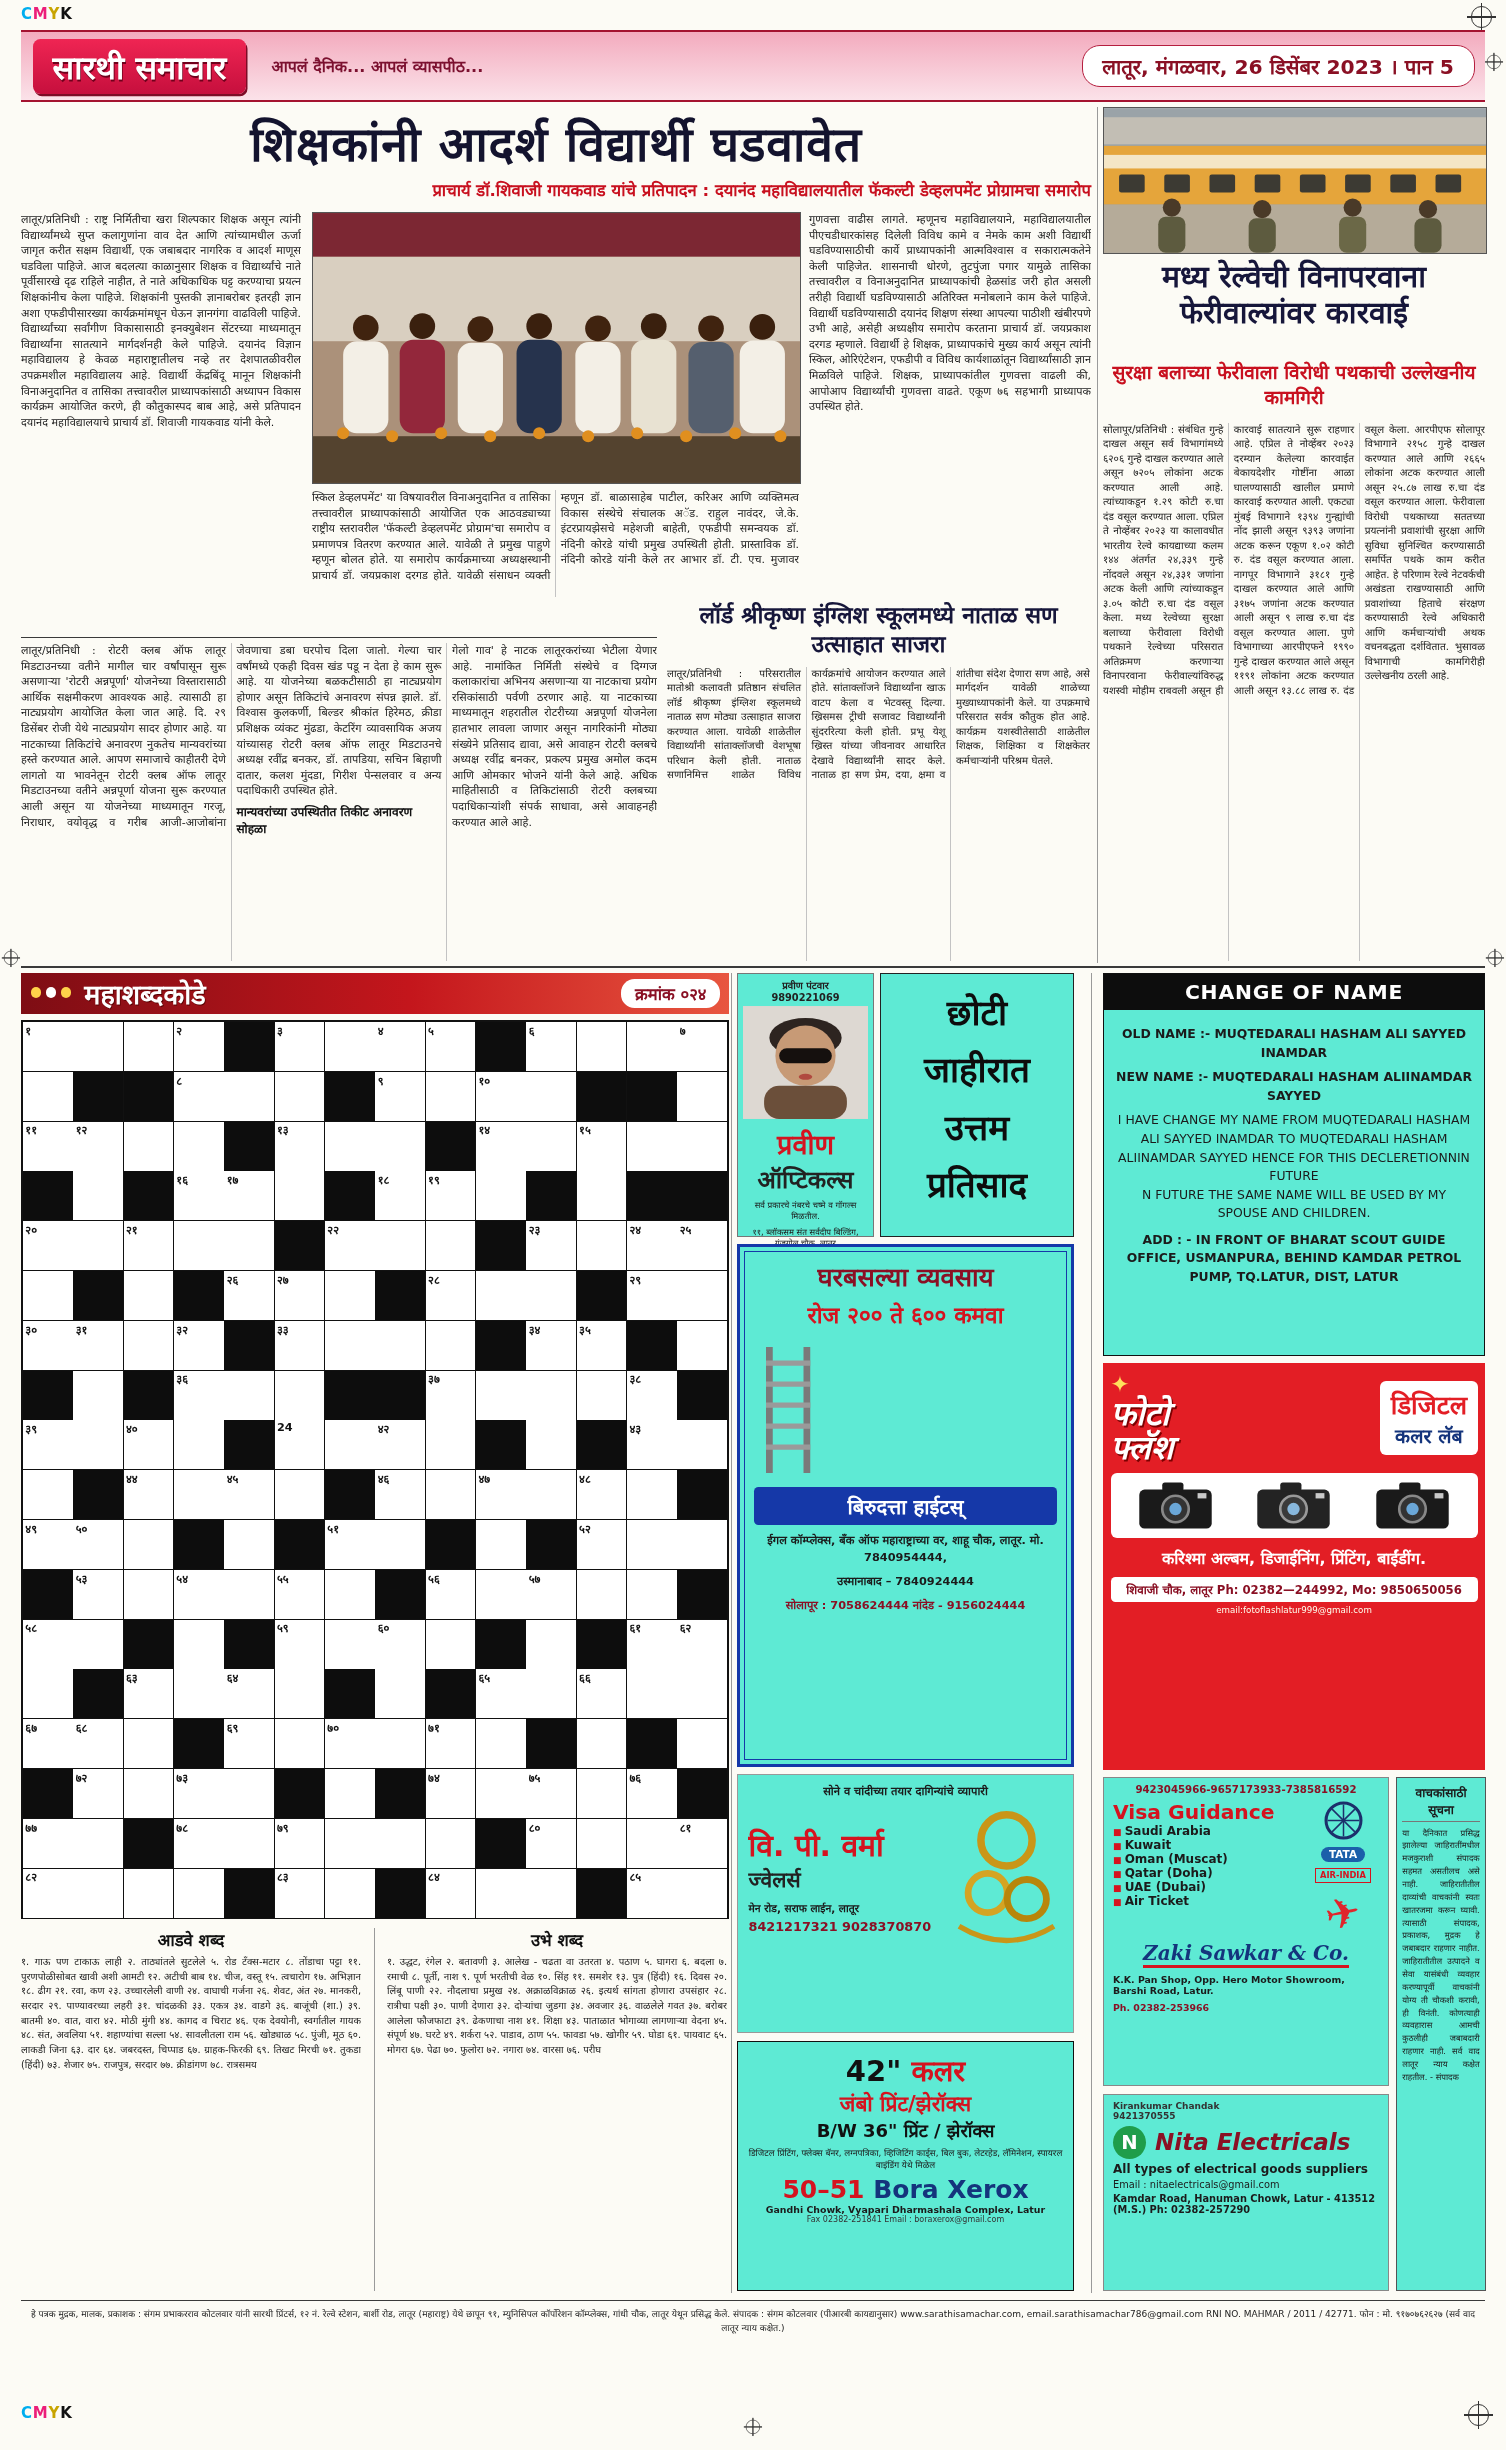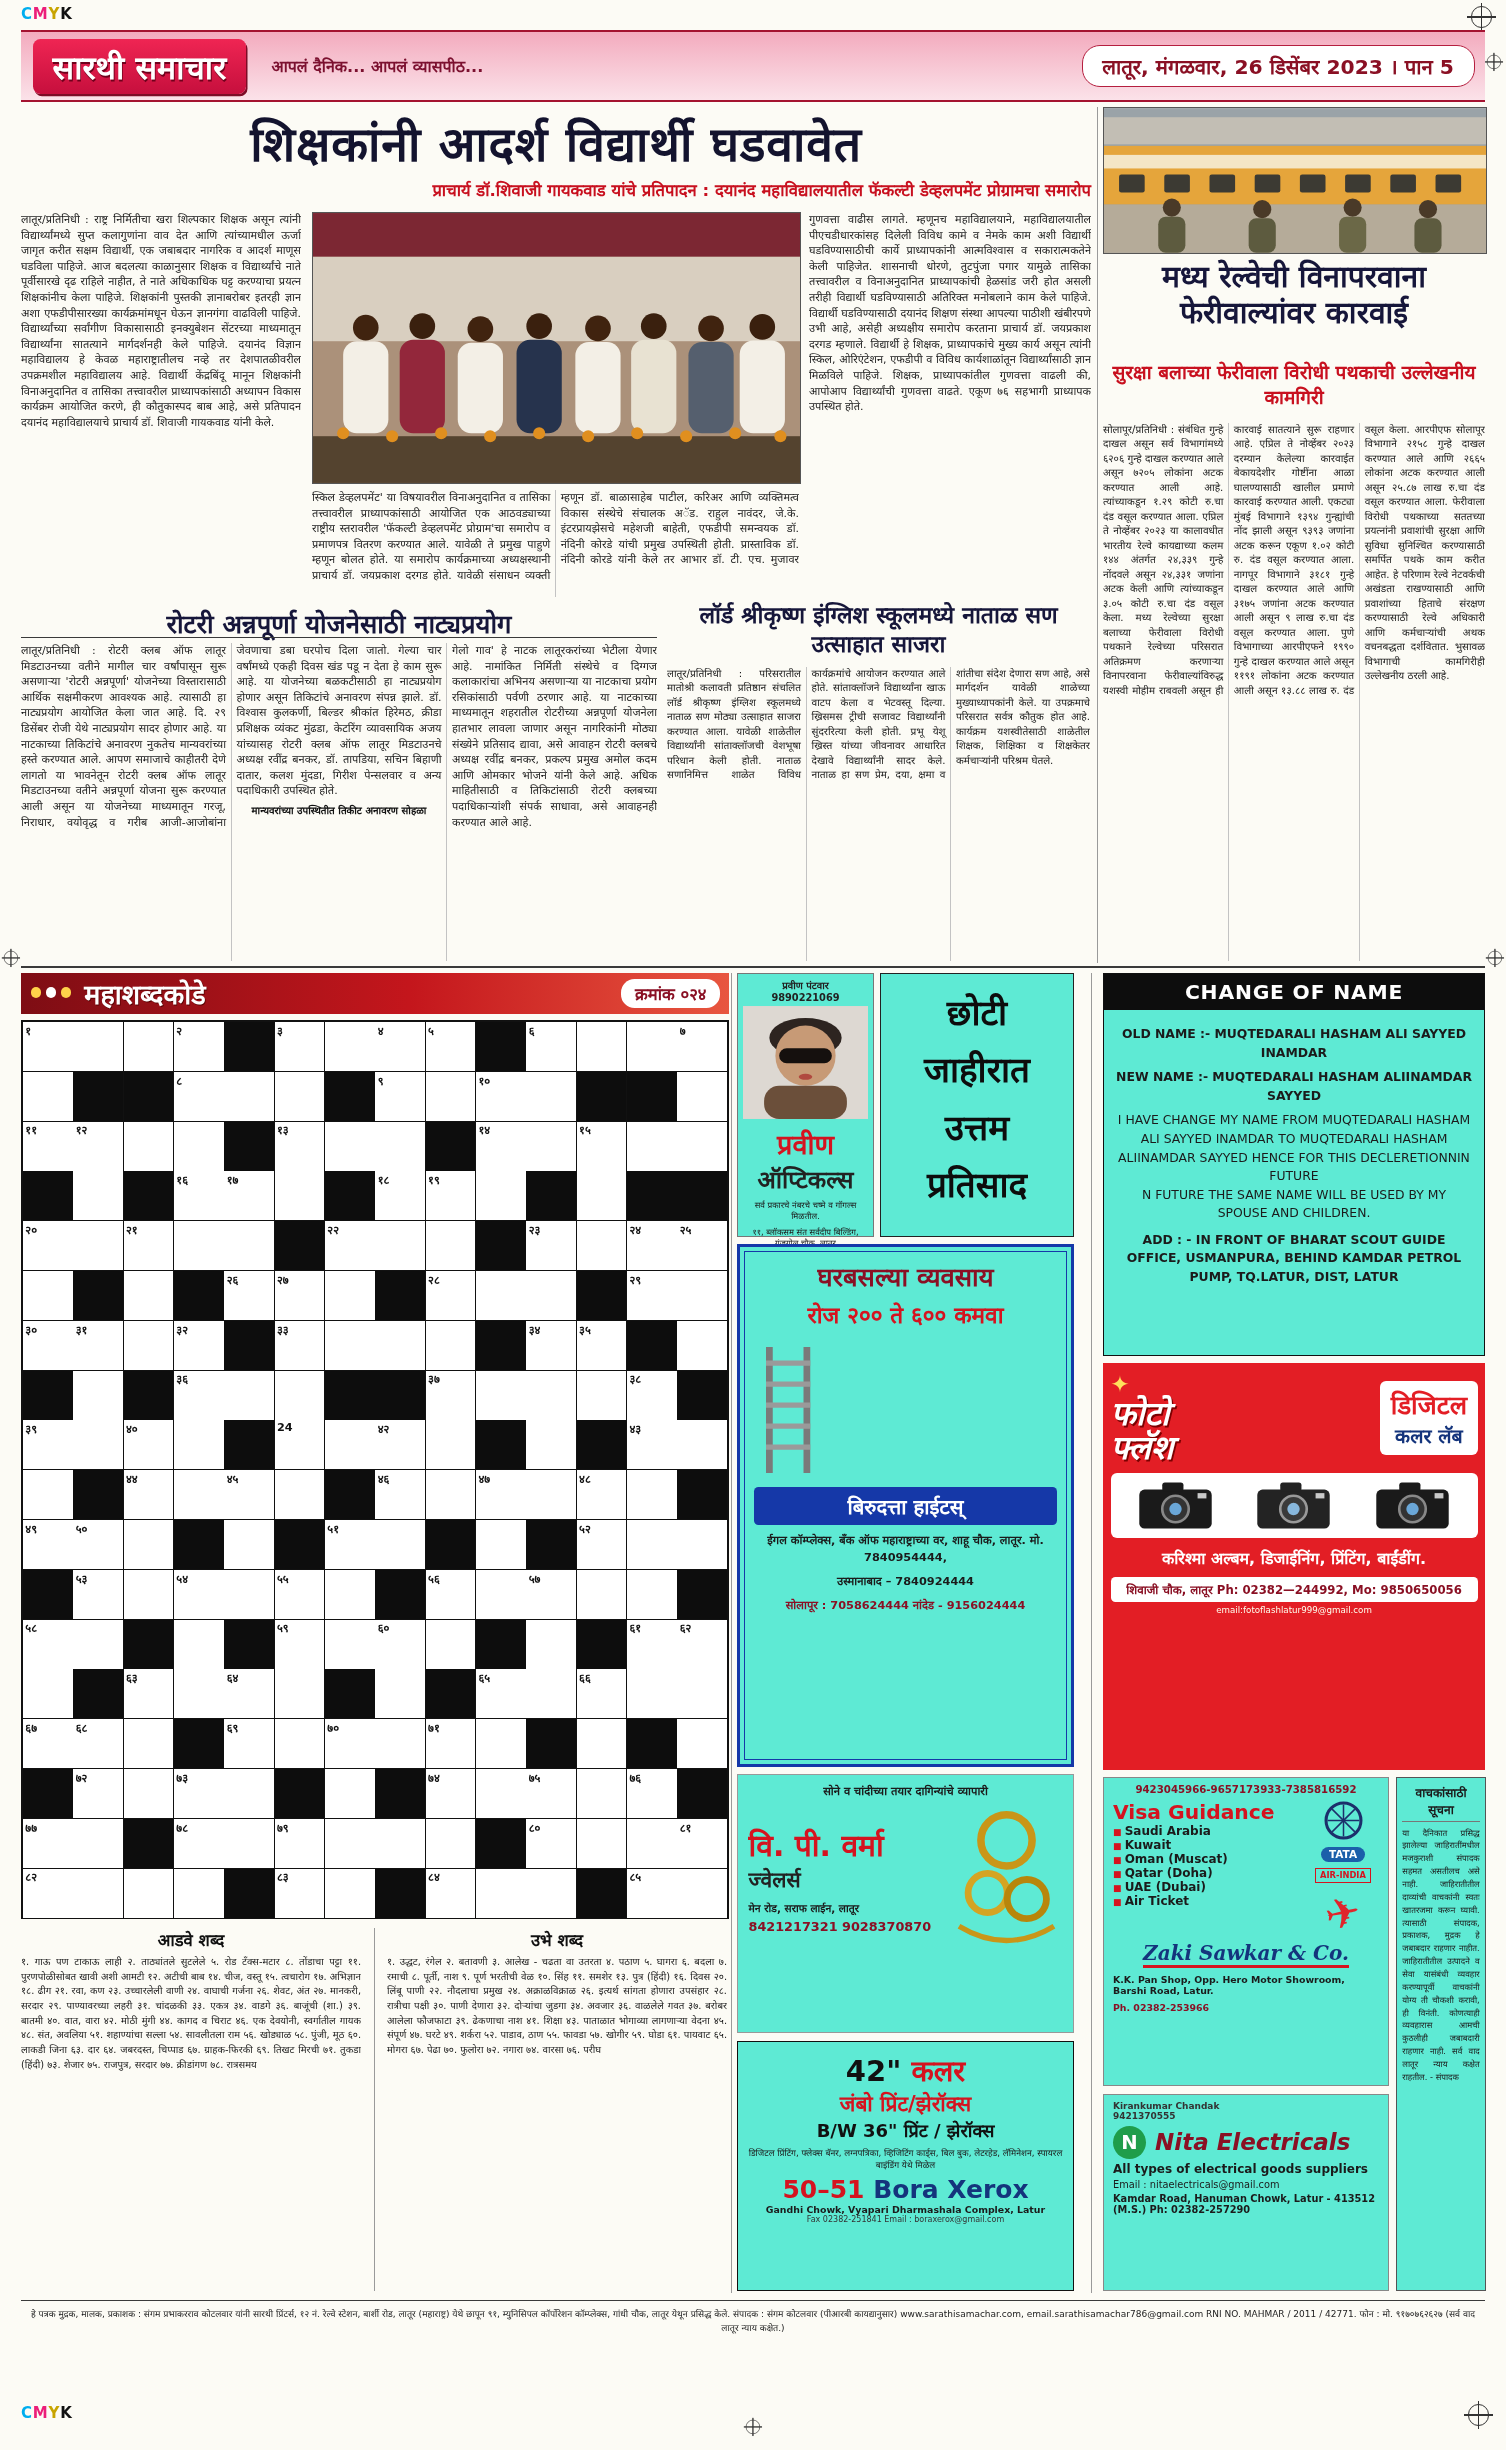--- a/index.html
+++ b/index.html
@@ -30,21 +30,21 @@
   .lead-subhead{left:21px;top:178px;width:1070px;text-align:right;font-size:16.6px;font-weight:bold;color:#c8101f;}
   .coltext{font-size:11px;line-height:1.42;text-align:justify;overflow:hidden;}
   .photo-frame{border:0.8px solid #555;background:#ccc;overflow:hidden;}
   .rule-h{background:#3a3a3a;height:1.5px;}
   .rule-v{background:#9a9a9a;width:0.8px;}
 
   .sec-headline{text-align:center;font-weight:800;color:#16163a;}
   .red{color:#c8101f;}
   .multicol3{column-count:3;column-gap:10.5px;column-rule:0.8px solid #c3c3c3;}
   .multicol2{column-count:2;column-gap:10.5px;column-rule:0.8px solid #c3c3c3;}
-  .midhead{font-weight:800;text-align:center;font-size:10px;color:#111;margin:4.5px 0;}
+  .midhead{font-weight:800;text-align:left;font-size:12px;color:#111;margin:4.5px 0;}
 
   
   .cw-header{left:21px;top:973px;width:708px;height:41px;background:linear-gradient(90deg,#7e0d14,#c4161c 55%,#e8563f);
              display:flex;align-items:center;color:#fff;}
   .cw-dots span{display:inline-block;width:10.5px;height:10.5px;border-radius:50%;margin:0 2.3px;}
   .cw-title{font-size:27px;font-weight:800;margin-left:10.5px;text-shadow:0.8px 0.8px 0 #500;}
   .cw-pill{margin-left:auto;margin-right:9px;background:#fff;color:#8a1024;font-size:16.6px;font-weight:800;
            border-radius:13.6px;padding:3px 13.6px;}
   .cw-grid{left:21px;top:1020px;width:708px;height:899px;display:grid;grid-template-columns:repeat(14,1fr);
            grid-auto-rows:49px;gap:0.8px;background:#111;border:2.3px solid #111;box-sizing:border-box;}
@@ -223,21 +223,20 @@
           <rect x="312" y="144" width="36" height="48" rx="10" fill="#6b6847"></rect>
         <circle cx="430" cy="134" r="12" fill="#4a3a28"></circle>
           <rect x="412" y="146" width="36" height="46" rx="10" fill="#5d5b3f"></rect>
       </g>
     </svg>
   </div>
   <div class="abs sec-headline" style="left:1103px;top:259px;width:382px;font-size:30px;line-height:1.2;">मध्य रेल्वेची विनापरवाना फेरीवाल्यांवर कारवाई</div>
   <div class="abs sec-headline red" style="left:1103px;top:360px;width:382px;font-size:19px;line-height:1.3;">सुरक्षा बलाच्या फेरीवाला विरोधी पथकाची उल्लेखनीय कामगिरी</div>
   <div class="abs coltext multicol3" style="left:1103px;top:423px;width:382px;height:538px;font-size:10.2px;">सोलापूर/प्रतिनिधी : संबंधित गुन्हे दाखल असून सर्व विभागांमध्ये ६२०६ गुन्हे दाखल करण्यात आले असून ७२०५ लोकांना अटक करण्यात आली आहे. त्यांच्याकडून १.२९ कोटी रु.चा दंड वसूल करण्यात आला. एप्रिल ते नोव्हेंबर २०२३ या कालावधीत भारतीय रेल्वे कायद्याच्या कलम १४४ अंतर्गत २४,३३९ गुन्हे नोंदवले असून २४,३३१ जणांना अटक केली आणि त्यांच्याकडून ३.०५ कोटी रु.चा दंड वसूल केला. मध्य रेल्वेच्या सुरक्षा बलाच्या फेरीवाला विरोधी पथकाने रेल्वेच्या परिसरात अतिक्रमण करणाऱ्या विनापरवाना फेरीवाल्यांविरुद्ध यशस्वी मोहीम राबवली असून ही कारवाई सातत्याने सुरू राहणार आहे. एप्रिल ते नोव्हेंबर २०२३ दरम्यान केलेल्या कारवाईत बेकायदेशीर गोष्टींना आळा घालण्यासाठी खालील प्रमाणे कारवाई करण्यात आली. एकट्या मुंबई विभागाने १३९४ गुन्ह्यांची नोंद झाली असून ९३९३ जणांना अटक करून एकूण १.०२ कोटी रु. दंड वसूल करण्यात आला. नागपूर विभागाने ३१८१ गुन्हे दाखल करण्यात आले आणि ३१७५ जणांना अटक करण्यात आली असून ९ लाख रु.चा दंड वसूल करण्यात आला. पुणे विभागाच्या आरपीएफने १९९० गुन्हे दाखल करण्यात आले असून ११९१ लोकांना अटक करण्यात आली असून १३.८८ लाख रु. दंड वसूल केला. आरपीएफ सोलापूर विभागाने २१५८ गुन्हे दाखल करण्यात आले आणि २६६५ लोकांना अटक करण्यात आली असून २५.८७ लाख रु.चा दंड वसूल करण्यात आला. फेरीवाला विरोधी पथकाच्या सततच्या प्रयत्नांनी प्रवाशांची सुरक्षा आणि सुविधा सुनिश्चित करण्यासाठी समर्पित पथके काम करीत आहेत. हे परिणाम रेल्वे नेटवर्कची अखंडता राखण्यासाठी आणि प्रवाशांच्या हिताचे संरक्षण करण्यासाठी रेल्वे अधिकारी आणि कर्मचाऱ्यांची अथक वचनबद्धता दर्शवितात. भुसावळ विभागाची कामगिरीही उल्लेखनीय ठरली आहे.</div>
 
-  <div class="abs sec-headline" style="left:21px;top:606px;width:636px;font-size:25.6px;">रोटरी अन्नपूर्णा योजनेसाठी नाट्यप्रयोग</div>
   <div class="abs rule-h" style="left:21px;top:637px;width:636px;height:0.8px;"></div>
   <div class="abs coltext multicol3" style="left:21px;top:643px;width:636px;height:318px;">
     <span>लातूर/प्रतिनिधी : रोटरी क्लब ऑफ लातूर मिडटाउनच्या वतीने मागील चार वर्षांपासून सुरू असणाऱ्या 'रोटरी अन्नपूर्णा' योजनेच्या विस्तारासाठी आर्थिक सक्षमीकरण आवश्यक आहे. त्यासाठी हा नाट्यप्रयोग आयोजित केला जात आहे. दि. २९ डिसेंबर रोजी येथे नाट्यप्रयोग सादर होणार आहे. या नाटकाच्या तिकिटांचे अनावरण नुकतेच मान्यवरांच्या हस्ते करण्यात आले. आपण समाजाचे काहीतरी देणे लागतो या भावनेतून रोटरी क्लब ऑफ लातूर मिडटाउनच्या वतीने अन्नपूर्णा योजना सुरू करण्यात आली असून या योजनेच्या माध्यमातून गरजू, निराधार, वयोवृद्ध व गरीब आजी-आजोबांना जेवणाचा डबा घरपोच दिला जातो. गेल्या चार वर्षांमध्ये एकही दिवस खंड पडू न देता हे काम सुरू आहे. या योजनेच्या बळकटीसाठी हा नाट्यप्रयोग होणार असून तिकिटांचे अनावरण संपन्न झाले. डॉ. विश्वास कुलकर्णी, बिल्डर श्रीकांत हिरेमठ, क्रीडा प्रशिक्षक व्यंकट मुंढडा, केटरिंग व्यावसायिक अजय यांच्यासह रोटरी क्लब ऑफ लातूर मिडटाउनचे अध्यक्ष रवींद्र बनकर, डॉ. तापडिया, सचिन बिहाणी दातार, कलश मुंदडा, गिरीश पेन्सलवार व अन्य पदाधिकारी उपस्थित होते.</span>
     <div class="midhead">मान्यवरांच्या उपस्थितीत तिकीट अनावरण सोहळा</div>
     <span>गेलो गाव' हे नाटक लातूरकरांच्या भेटीला येणार आहे. नामांकित निर्मिती संस्थेचे व दिग्गज कलाकारांचा अभिनय असणाऱ्या या नाटकाचा प्रयोग रसिकांसाठी पर्वणी ठरणार आहे. या नाटकाच्या माध्यमातून शहरातील रोटरीच्या अन्नपूर्णा योजनेला हातभार लावला जाणार असून नागरिकांनी मोठ्या संख्येने प्रतिसाद द्यावा, असे आवाहन रोटरी क्लबचे अध्यक्ष रवींद्र बनकर, प्रकल्प प्रमुख अमोल कदम आणि ओमकार भोजने यांनी केले आहे. अधिक माहितीसाठी व तिकिटांसाठी रोटरी क्लबच्या पदाधिकाऱ्यांशी संपर्क साधावा, असे आवाहनही करण्यात आले आहे.</span>
   </div>
 
   <div class="abs sec-headline" style="left:667px;top:601px;width:423px;font-size:23px;line-height:1.25;">लॉर्ड श्रीकृष्ण इंग्लिश स्कूलमध्ये नाताळ सण उत्साहात साजरा</div>
   <div class="abs coltext multicol3" style="left:667px;top:667px;width:423px;height:294px;font-size:10.2px;">लातूर/प्रतिनिधी : परिसरातील मातोश्री कलावती प्रतिष्ठान संचलित लॉर्ड श्रीकृष्ण इंग्लिश स्कूलमध्ये नाताळ सण मोठ्या उत्साहात साजरा करण्यात आला. यावेळी शाळेतील विद्यार्थ्यांनी सांताक्लॉजची वेशभूषा परिधान केली होती. नाताळ सणानिमित्त शाळेत विविध कार्यक्रमांचे आयोजन करण्यात आले होते. सांताक्लॉजने विद्यार्थ्यांना खाऊ वाटप केला व भेटवस्तू दिल्या. ख्रिसमस ट्रीची सजावट विद्यार्थ्यांनी सुंदररित्या केली होती. प्रभू येशू ख्रिस्त यांच्या जीवनावर आधारित देखावे विद्यार्थ्यांनी सादर केले. नाताळ हा सण प्रेम, दया, क्षमा व शांतीचा संदेश देणारा सण आहे, असे मार्गदर्शन यावेळी शाळेच्या मुख्याध्यापकांनी केले. या उपक्रमाचे परिसरात सर्वत्र कौतुक होत आहे. कार्यक्रम यशस्वीतेसाठी शाळेतील शिक्षक, शिक्षिका व शिक्षकेतर कर्मचाऱ्यांनी परिश्रम घेतले.</div>
 

